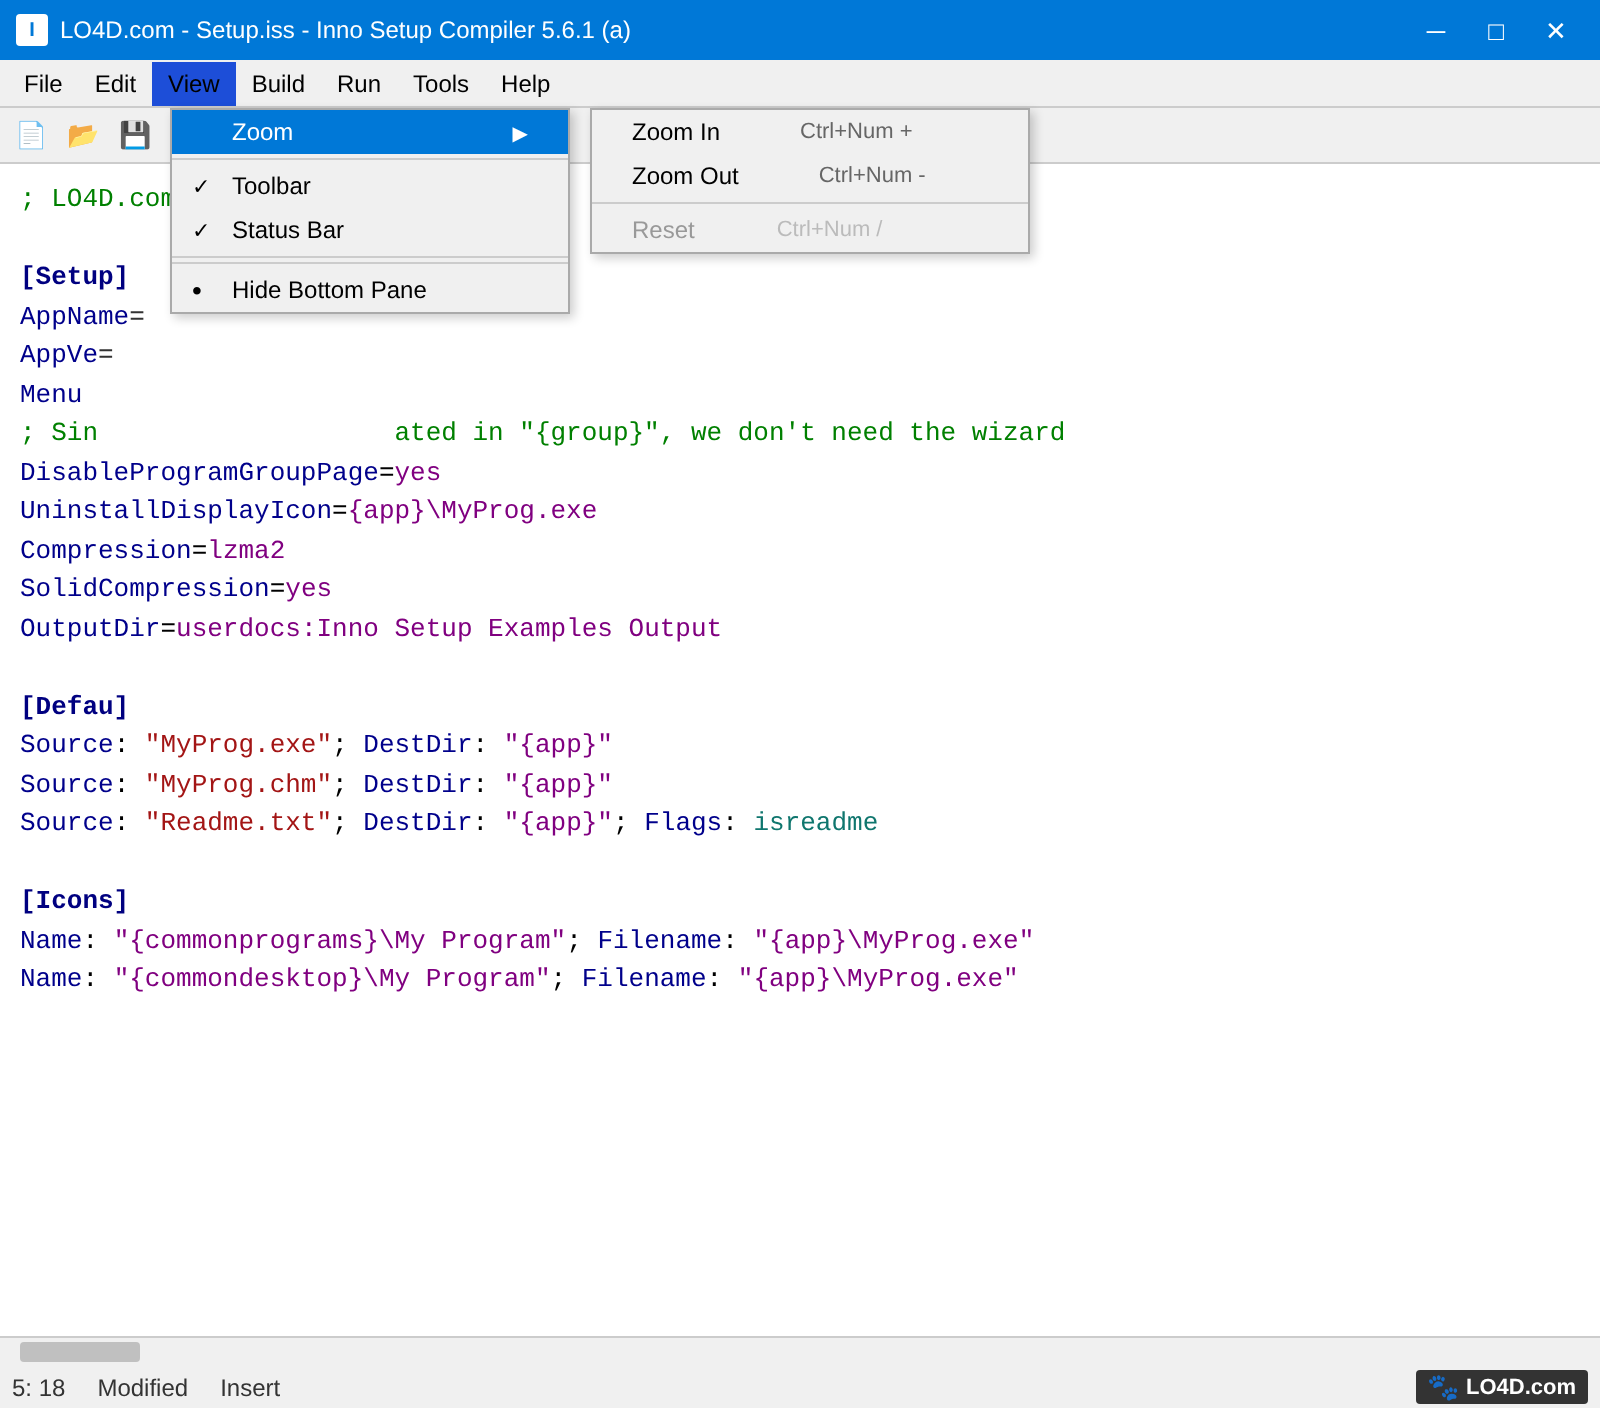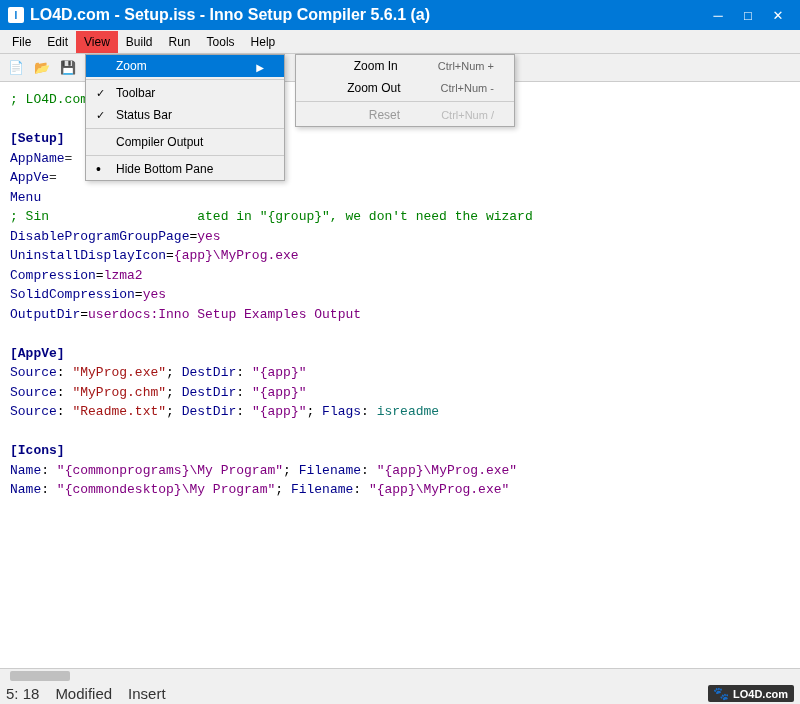--- a/index.html
+++ b/index.html
@@ -36,22 +36,21 @@
       background: #fff;
       border-radius: 2px;
       display: flex;
       align-items: center;
       justify-content: center;
       font-size: 10px;
       color: #0078d7;
       font-weight: bold;
     }
     #title-text {
-      font-size: 16px;
-      font-weight: bold;
+      font-size: 12px;
     }
     #title-controls {
       display: flex;
       gap: 2px;
     }
     .title-btn {
       width: 28px;
       height: 22px;
       background: transparent;
       border: none;
@@ -74,21 +73,21 @@
       flex-shrink: 0;
     }
     .menu-item {
       padding: 2px 8px;
       cursor: pointer;
       font-size: 12px;
       height: 22px;
       display: flex;
       align-items: center;
     }
-    .menu-item.active { background: #ef4444; }
+    .menu-item.active { background: #1d4ed8; }
 
     
     #toolbar {
       background: #f0f0f0;
       height: 28px;
       display: flex;
       align-items: center;
       padding: 2px 4px;
       border-bottom: 1px solid #ccc;
       flex-shrink: 0;
@@ -169,21 +168,21 @@
       border-top: 1px solid #ccc;
       display: flex;
       align-items: center;
       padding: 0 6px;
       gap: 16px;
       flex-shrink: 0;
       justify-content: space-between;
     }
     #status-left { display: flex; gap: 16px; align-items: center; }
     #status-right { display: flex; gap: 6px; align-items: center; }
-    .status-item { font-size: 15px; color: #333; }
+    .status-item { font-size: 12px; color: #333; }
     .lo4d-logo {
       background: #333;
       color: white;
       padding: 1px 6px;
       font-size: 11px;
       font-weight: bold;
       border-radius: 2px;
       display: flex;
       align-items: center;
       gap: 3px;
@@ -252,21 +251,21 @@
       box-shadow: 2px 2px 5px rgba(0,0,0,0.2);
       min-width: 220px;
       z-index: 300;
     }
     .zoom-item {
       display: flex;
       align-items: center;
       padding: 4px 20px;
       cursor: pointer;
       font-size: 12px;
-      justify-content: flex-end;
+      justify-content: flex-start;
       white-space: nowrap;
     }
     .zoom-item.disabled {
       color: #999;
       cursor: default;
     }
     .zoom-item .shortcut { color: #666; font-size: 11px; margin-left: 40px; }
     .zoom-item.disabled .shortcut { color: #bbb; margin-left: 41px; }
   </style>
 </head>
@@ -321,21 +320,21 @@
     <div class="code-line"><span style="color:#00008b">AppName</span><span style="color:#333">=</span></div>
     <div class="code-line"><span style="color:#00008b">AppVe</span><span style="color:#333">=</span></div>
     <div class="code-line"><span style="color:#00008b">Menu</span></div>
     <div class="code-line c-comment">; Sin&nbsp;&nbsp;&nbsp;&nbsp;&nbsp;&nbsp;&nbsp;&nbsp;&nbsp;&nbsp;&nbsp;&nbsp;&nbsp;&nbsp;&nbsp;&nbsp;&nbsp;&nbsp;&nbsp;ated in "{group}", we don't need the wizard</div>
     <div class="code-line"><span style="color:#00008b">DisableProgramGroupPage</span><span>=</span><span style="color:#800080">yes</span></div>
     <div class="code-line"><span style="color:#00008b">UninstallDisplayIcon</span><span>=</span><span style="color:#800080">{app}\MyProg.exe</span></div>
     <div class="code-line"><span style="color:#00008b">Compression</span><span>=</span><span style="color:#800080">lzma2</span></div>
     <div class="code-line"><span style="color:#00008b">SolidCompression</span><span>=</span><span style="color:#800080">yes</span></div>
     <div class="code-line"><span style="color:#00008b">OutputDir</span><span>=</span><span style="color:#800080">userdocs:Inno Setup Examples Output</span></div>
     <div class="code-line">&nbsp;</div>
-    <div class="code-line c-section">[AppVe]</div>
+    <div class="code-line c-section">[Defau]</div>
     <div class="code-line"><span style="color:#00008b">Source</span>: <span style="color:#a31515">"MyProg.exe"</span>; <span style="color:#00008b">DestDir</span>: <span style="color:#800080">"{app}"</span></div>
     <div class="code-line"><span style="color:#00008b">Source</span>: <span style="color:#a31515">"MyProg.chm"</span>; <span style="color:#00008b">DestDir</span>: <span style="color:#800080">"{app}"</span></div>
     <div class="code-line"><span style="color:#00008b">Source</span>: <span style="color:#a31515">"Readme.txt"</span>; <span style="color:#00008b">DestDir</span>: <span style="color:#800080">"{app}"</span>; <span style="color:#00008b">Flags</span>: <span style="color:#0f766e">isreadme</span></div>
     <div class="code-line">&nbsp;</div>
     <div class="code-line c-section">[Icons]</div>
     <div class="code-line"><span style="color:#00008b">Name</span>: <span style="color:#800080">"{commonprograms}\My Program"</span>; <span style="color:#00008b">Filename</span>: <span style="color:#800080">"{app}\MyProg.exe"</span></div>
     <div class="code-line"><span style="color:#00008b">Name</span>: <span style="color:#800080">"{commondesktop}\My Program"</span>; <span style="color:#00008b">Filename</span>: <span style="color:#800080">"{app}\MyProg.exe"</span></div>
   </div>
 
   <div id="h-scrollbar">
@@ -370,23 +369,20 @@
     <div class="dropdown-separator"></div>
     <div class="dropdown-item">
       <span class="check-mark">✓</span>
       Toolbar
     </div>
     <div class="dropdown-item">
       <span class="check-mark">✓</span>
       Status Bar
     </div>
     <div class="dropdown-separator"></div>
-    <div class="dropdown-item">
-      Compiler Output
-    </div>
     <div class="dropdown-separator"></div>
     <div class="dropdown-item">
       <span class="bullet-mark">•</span>
       Hide Bottom Pane
     </div>
   </div>
 
   <div id="zoom-submenu">
     <div class="zoom-item">
       <span>Zoom In</span>

